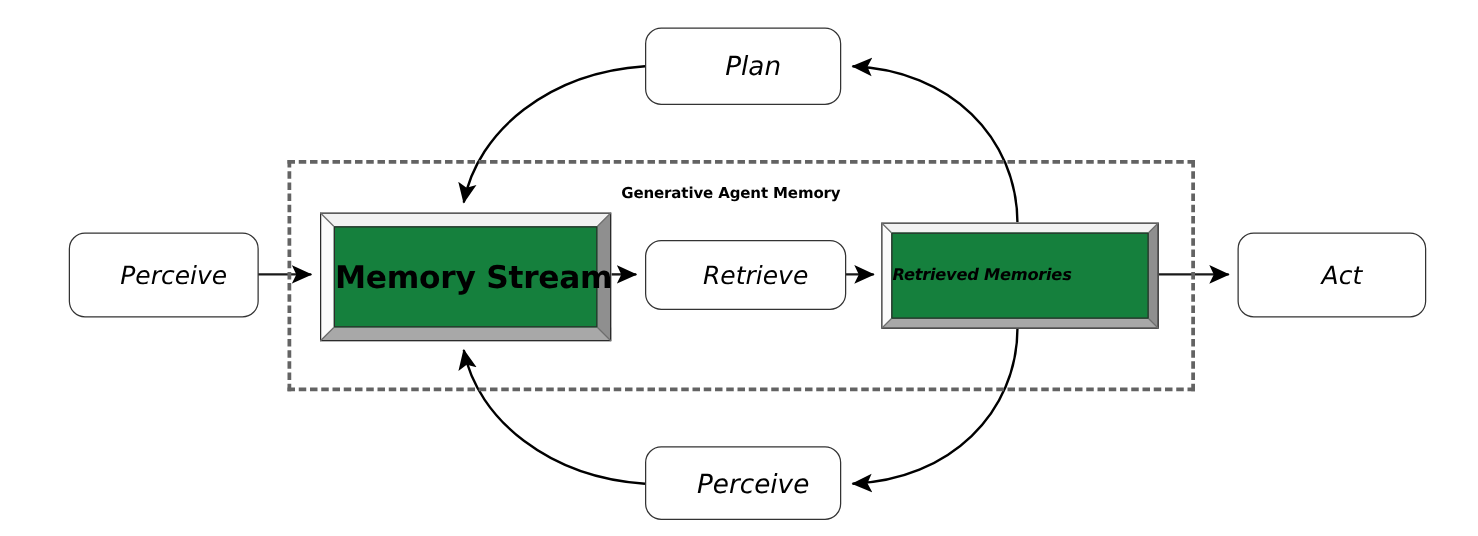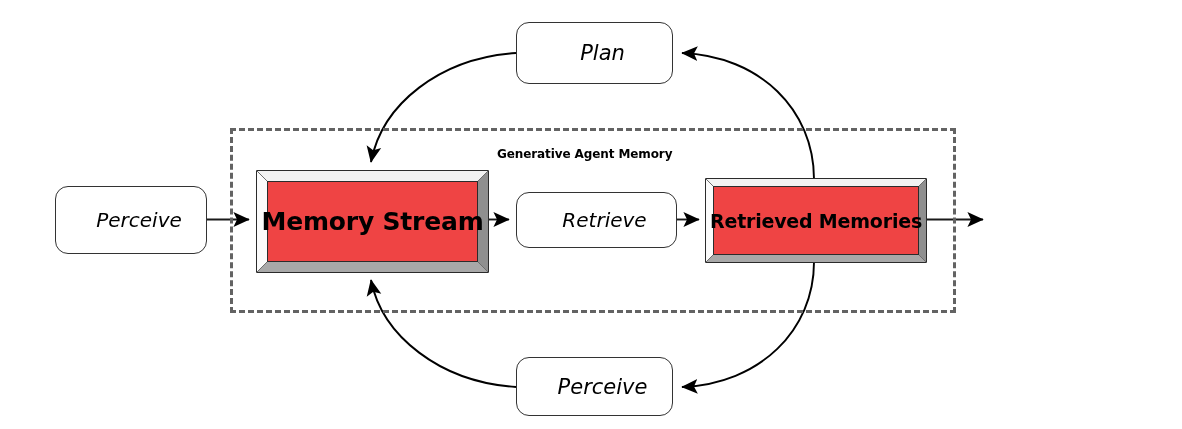--- a/index.html
+++ b/index.html
@@ -73,24 +73,23 @@
     border-color: #f2f2f2 #8f8f8f #a8a8a8 #fbfbfb;
     background: #ffffff;
     outline: 1.4px solid #2b2b2b;
     outline-offset: -1.4px;
   }
   .node-frame .inner {
     position: absolute;
     left: 0; top: 0; right: 0; bottom: 0;
     box-sizing: border-box;
     border: 1.2px solid #2b2b2b;
-    background: #ef4444;
+    background: #15803d;
     display: flex;
     align-items: center;
-    justify-content: center;
   }
   .node-frame .label {
     color: #000000;
     font-weight: 700;
     white-space: nowrap;
     letter-spacing: -0.2px;
   }
 
   
   .miter {
@@ -165,24 +164,27 @@
   <div class="node-round" style="left:516px; top:192px; width:161px; height:56px; font-size:20px;">
     <span>Retrieve</span>
   </div>
 
   <div class="node-frame" style="left:705px; top:178px; width:222px; height:85px;">
     <div class="bevel" style="border-width:8px;"></div>
     <svg class="miter" viewBox="0 0 222 85" preserveAspectRatio="none">
       <path d="M0,0 L8,8 M222,0 L214,8 M0,85 L8,77 M222,85 L214,77" stroke="#6e6e6e" stroke-width="1" fill="none"></path>
     </svg>
     <div class="inner" style="left:8px; top:8px; right:8px; bottom:8px;">
-      <span class="label" style="font-size:19px;">Retrieved Memories</span>
+      <span class="label" style="font-size:13px;font-style:italic;">Retrieved Memories</span>
     </div>
   </div>
 
+  <div class="node-round" style="left:990px; top:186px; width:151px; height:68px; font-size:20px;">
+    <span>Act</span>
+  </div>
 
   <div class="node-round" style="left:516px; top:22px; width:157px; height:62px; font-size:21px;">
     <span>Plan</span>
   </div>
 
   <div class="node-round" style="left:516px; top:357px; width:157px; height:59px; font-size:21px;">
     <span>Perceive</span>
   </div>
 
 </div>

